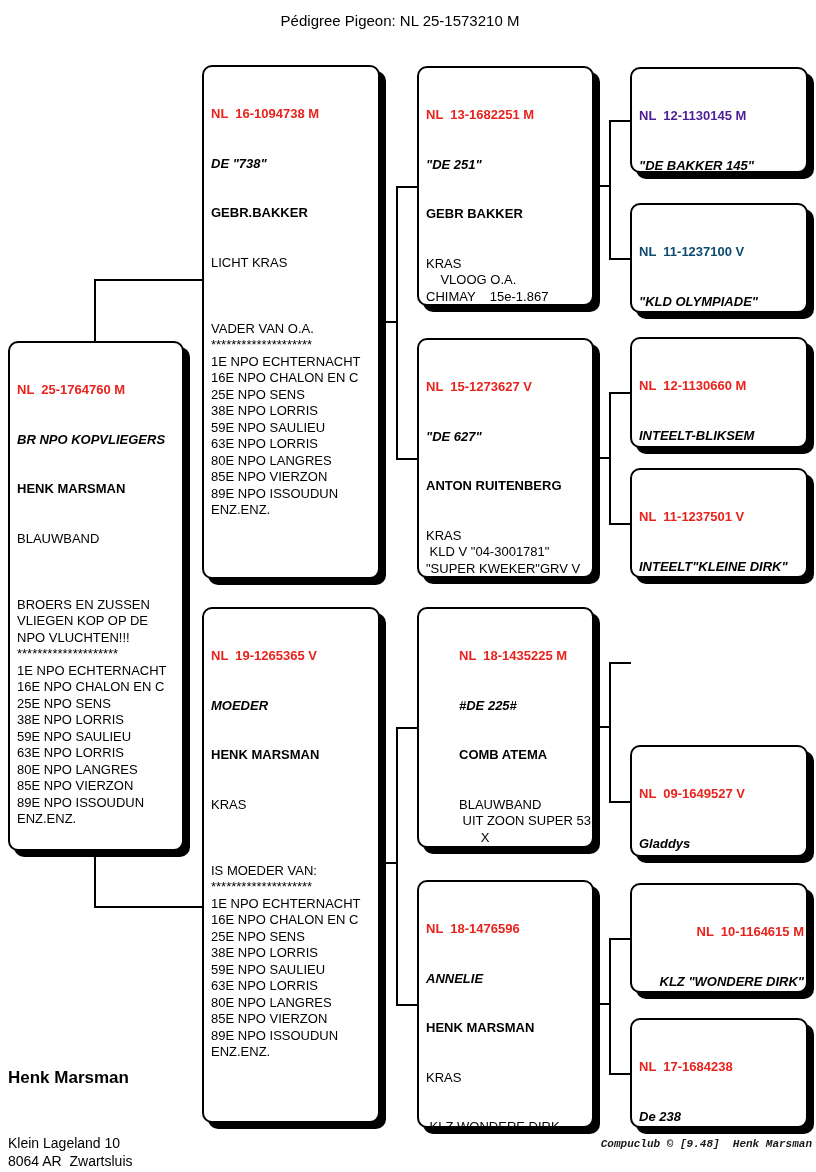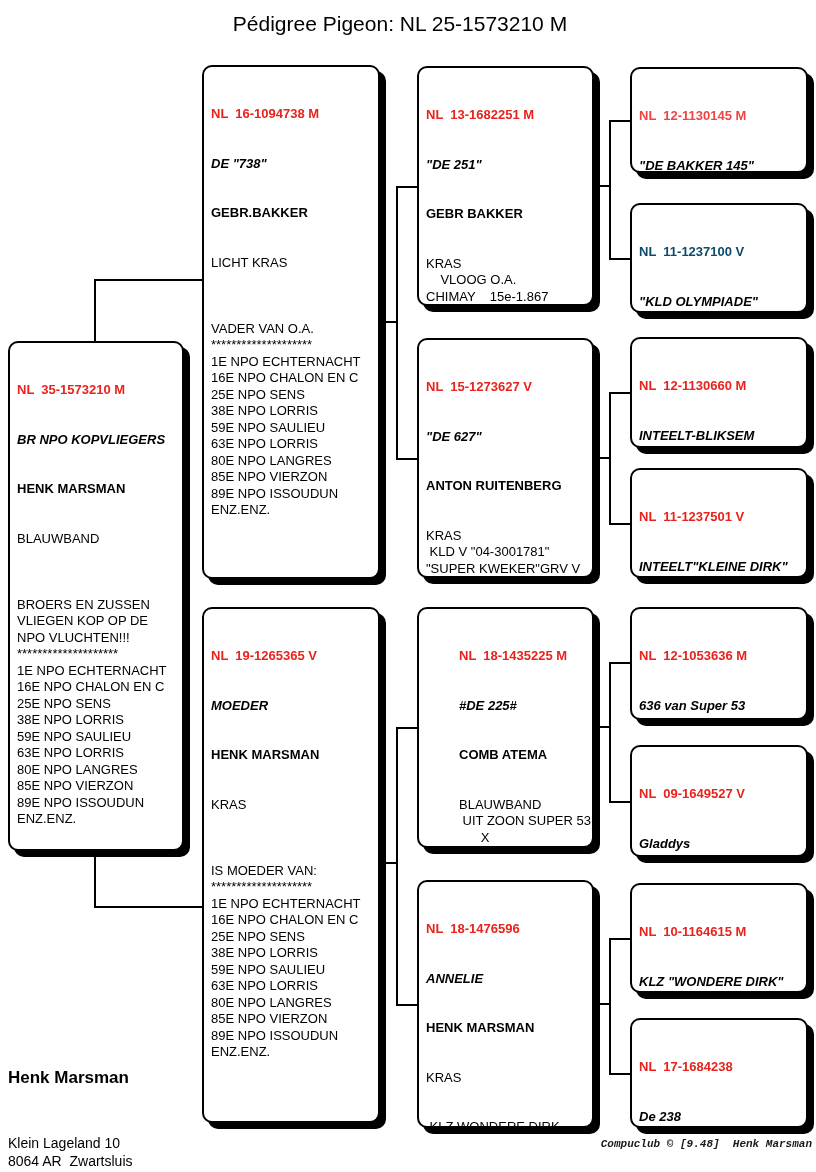--- a/index.html
+++ b/index.html
@@ -1,19 +1,19 @@
 <!DOCTYPE html>
 <html><head>
 <meta charset="utf-8">
 <style>
   html,body{margin:0;padding:0;background:#fff;}
   #canvas{position:relative;width:816px;height:1172px;background:#fff;overflow:hidden;
           font-family:"Liberation Sans", sans-serif;}
   .title{position:absolute;left:0;top:12px;width:800px;text-align:center;
-         font-size:21px;color:#000;letter-spacing:0px;}
+         font-size:15px;color:#000;letter-spacing:0px;}
   .pbox{position:absolute;box-sizing:border-box;background:#fff;border:2px solid #000;
         border-radius:10px;box-shadow:6px 6px 0 0 #000;
         padding:6px 2px 0 7px;font-size:13px;line-height:16.5px;color:#000;
         white-space:pre;overflow:hidden;}
   .pbox .ln{min-height:16.5px;}
   .ring{font-weight:bold;color:#e8231d;}
   .name{font-weight:bold;font-style:italic;}
   .owner{font-weight:bold;}
   .cline{position:absolute;background:#000;}
   .contact{position:absolute;left:8px;top:1032px;color:#000;white-space:pre;}
@@ -23,21 +23,21 @@
           font-size:11px;font-weight:bold;font-style:italic;color:#1a1a1a;white-space:pre;}
 </style>
 </head>
 <body>
 
 <div id="canvas">
 
   <div class="title">Pédigree Pigeon: NL  25-1573210 M</div>
 
   <div class="pbox" style="left:8px;top:341px;width:176px;height:510px;">
-    <div class="ln ring" style="color: rgb(232, 35, 29);">NL  35-1573210 M</div>
+    <div class="ln ring" style="color: rgb(232, 35, 29);">NL  25-1764760 M</div>
     <div class="ln name">BR NPO KOPVLIEGERS</div>
     <div class="ln owner">HENK MARSMAN</div>
     <div><div class="ln">BLAUWBAND</div><div class="ln"></div><div class="ln"></div><div class="ln"></div><div class="ln">BROERS EN ZUSSEN</div><div class="ln">VLIEGEN KOP OP DE</div><div class="ln">NPO VLUCHTEN!!!</div><div class="ln">********************</div><div class="ln">1E NPO ECHTERNACHT</div><div class="ln">16E NPO CHALON EN C</div><div class="ln">25E NPO SENS</div><div class="ln">38E NPO LORRIS</div><div class="ln">59E NPO SAULIEU</div><div class="ln">63E NPO LORRIS</div><div class="ln">80E NPO LANGRES</div><div class="ln">85E NPO VIERZON</div><div class="ln">89E NPO ISSOUDUN</div><div class="ln">ENZ.ENZ.</div></div>
   </div>
 
   <div class="pbox" style="left:202px;top:65px;width:178px;height:514px;">
     <div class="ln ring" style="color: rgb(232, 35, 29);">NL  16-1094738 M</div>
     <div class="ln name">DE "738"</div>
     <div class="ln owner">GEBR.BAKKER</div>
     <div><div class="ln">LICHT KRAS</div><div class="ln"></div><div class="ln"></div><div class="ln"></div><div class="ln">VADER VAN O.A.</div><div class="ln">********************</div><div class="ln">1E NPO ECHTERNACHT</div><div class="ln">16E NPO CHALON EN C</div><div class="ln">25E NPO SENS</div><div class="ln">38E NPO LORRIS</div><div class="ln">59E NPO SAULIEU</div><div class="ln">63E NPO LORRIS</div><div class="ln">80E NPO LANGRES</div><div class="ln">85E NPO VIERZON</div><div class="ln">89E NPO ISSOUDUN</div><div class="ln">ENZ.ENZ.</div></div>
@@ -72,21 +72,21 @@
   </div>
 
   <div class="pbox" style="left:417px;top:880px;width:177px;height:248px;">
     <div class="ln ring" style="color: rgb(232, 35, 29);">NL  18-1476596</div>
     <div class="ln name">ANNELIE</div>
     <div class="ln owner">HENK MARSMAN</div>
     <div><div class="ln">KRAS</div><div class="ln"></div><div class="ln"></div><div class="ln"> KLZ WONDERE DIRK</div></div>
   </div>
 
   <div class="pbox" style="left:630px;top:67px;width:178px;height:106px;">
-    <div class="ln ring" style="color: #ef4444;">NL  12-1130145 M</div>
+    <div class="ln ring" style="color: #4c1d95;">NL  12-1130145 M</div>
     <div class="ln name">"DE BAKKER 145"</div>
     
     
   </div>
 
   <div class="pbox" style="left:630px;top:203px;width:178px;height:110px;">
     <div class="ln ring" style="color: #0c4a6e;">NL  11-1237100 V</div>
     <div class="ln name">"KLD OLYMPIADE"</div>
     
     
@@ -99,35 +99,29 @@
     
   </div>
 
   <div class="pbox" style="left:630px;top:468px;width:178px;height:110px;">
     <div class="ln ring" style="color: rgb(232, 35, 29);">NL  11-1237501 V</div>
     <div class="ln name">INTEELT"KLEINE DIRK"</div>
     
     
   </div>
 
-  <div class="pbox" style="left:630px;top:607px;width:178px;height:113px;">
-    <div class="ln ring" style="color: rgb(232, 35, 29);">NL  12-1053636 M</div>
-    <div class="ln name">636 van Super 53</div>
-    
-    
-  </div>
 
   <div class="pbox" style="left:630px;top:745px;width:178px;height:112px;">
     <div class="ln ring" style="color: rgb(232, 35, 29);">NL  09-1649527 V</div>
     <div class="ln name">Gladdys</div>
     
     
   </div>
 
-  <div class="pbox" style="left:630px;top:883px;width:178px;height:110px;">
+  <div class="pbox" style="left:630px;top:883px;width:178px;height:110px;text-align:right;">
     <div class="ln ring" style="color: rgb(232, 35, 29);">NL  10-1164615 M</div>
     <div class="ln name">KLZ "WONDERE DIRK"</div>
     
     
   </div>
 
   <div class="pbox" style="left:630px;top:1018px;width:178px;height:110px;">
     <div class="ln ring" style="color: rgb(232, 35, 29);">NL  17-1684238</div>
     <div class="ln name">De 238</div>
     

